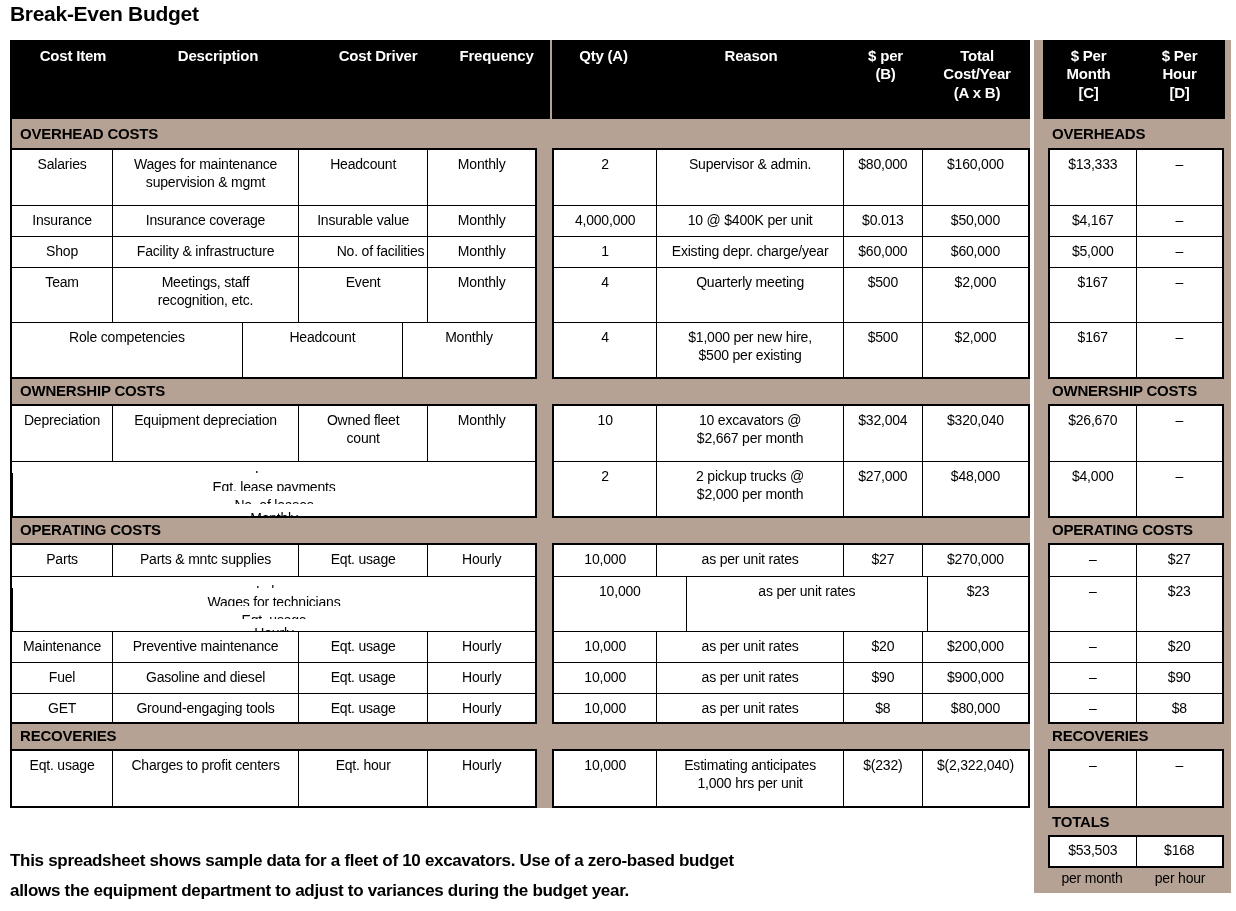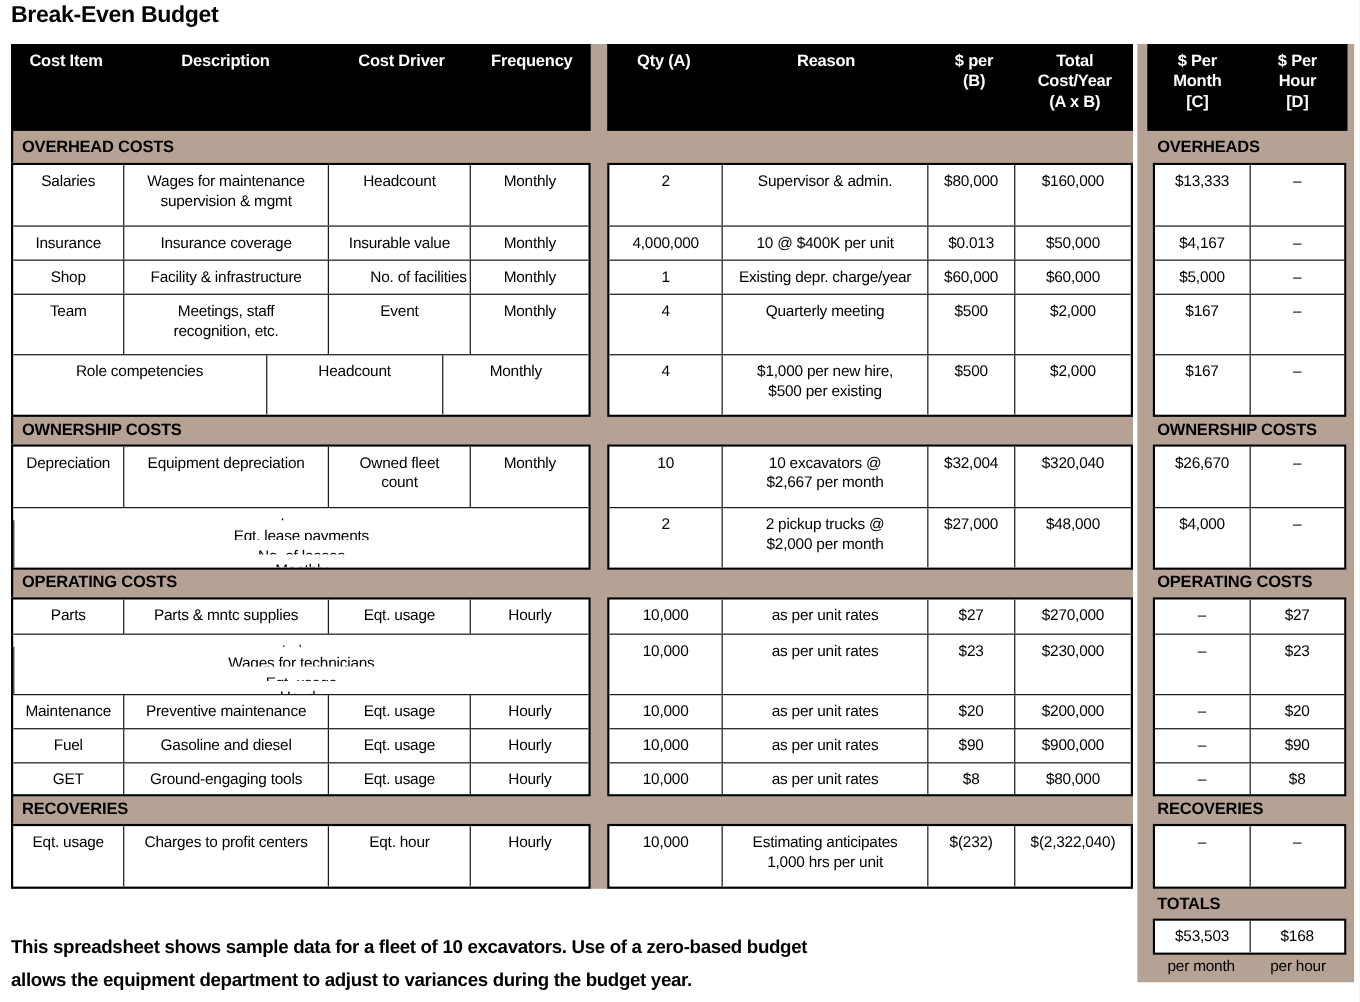--- a/index.html
+++ b/index.html
@@ -30,21 +30,21 @@
 </head>
 <body>
 
 <div id="page">
 
   <div class="abs" id="page-title">Break-Even Budget</div>
 
   <div class="abs backdrop" style="left:10px;top:40px;width:1020px;height:768px;"></div>
   <div class="abs backdrop" style="left:1034px;top:40px;width:197px;height:853px;"></div>
 
-  <div class="abs hdr-box" style="left:10px;top:40px;width:527px;height:79px;">
+  <div class="abs hdr-box" style="left:10px;top:40px;width:527px;height:79px;padding-left:13px;">
     <div class="hdr-cell" style="flex:100 0 0px;">Cost Item</div>
     <div class="hdr-cell" style="flex:190 0 0px;">Description</div>
     <div class="hdr-cell" style="flex:130 0 0px;">Cost Driver</div>
     <div class="hdr-cell" style="flex:107 0 0px;">Frequency</div>
   </div>
   <div class="abs hdr-box" style="left:552px;top:40px;width:478px;height:79px;">
     <div class="hdr-cell" style="flex:103 0 0px;">Qty (A)</div>
     <div class="hdr-cell" style="flex:192 0 0px;">Reason</div>
     <div class="hdr-cell" style="flex:77 0 0px;">$ per
 (B)</div>
@@ -234,21 +234,20 @@
         <div class="row" style="height: 31px;">
           <div class="cell" style="flex: 103 0 0px;">10,000</div>
           <div class="cell" style="flex: 192 0 0px;">as per unit rates</div>
           <div class="cell" style="flex: 77 0 0px;">$27</div>
           <div class="cell" style="flex: 106 0 0px;">$270,000</div>
         </div>
         <div class="row" style="height: 55px;">
           <div class="cell" style="flex: 103 0 0px;">10,000</div>
           <div class="cell" style="flex: 192 0 0px;">as per unit rates</div>
           <div class="cell" style="flex: 77 0 0px;">$23</div>
-          <div class="cell" style="flex: 106 0 0px;">$230,000</div>
         </div>
         <div class="row" style="height: 31px;">
           <div class="cell" style="flex: 103 0 0px;">10,000</div>
           <div class="cell" style="flex: 192 0 0px;">as per unit rates</div>
           <div class="cell" style="flex: 77 0 0px;">$20</div>
           <div class="cell" style="flex: 106 0 0px;">$200,000</div>
         </div>
         <div class="row" style="height: 31px;">
           <div class="cell" style="flex: 103 0 0px;">10,000</div>
           <div class="cell" style="flex: 192 0 0px;">as per unit rates</div>

